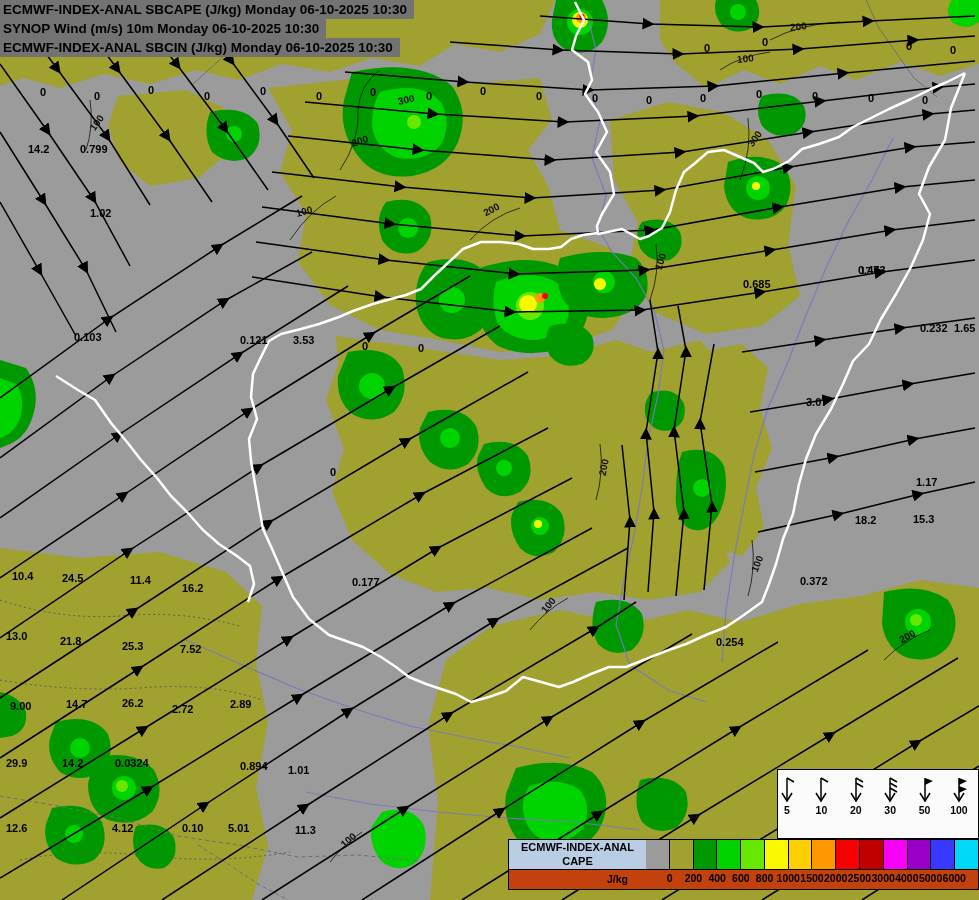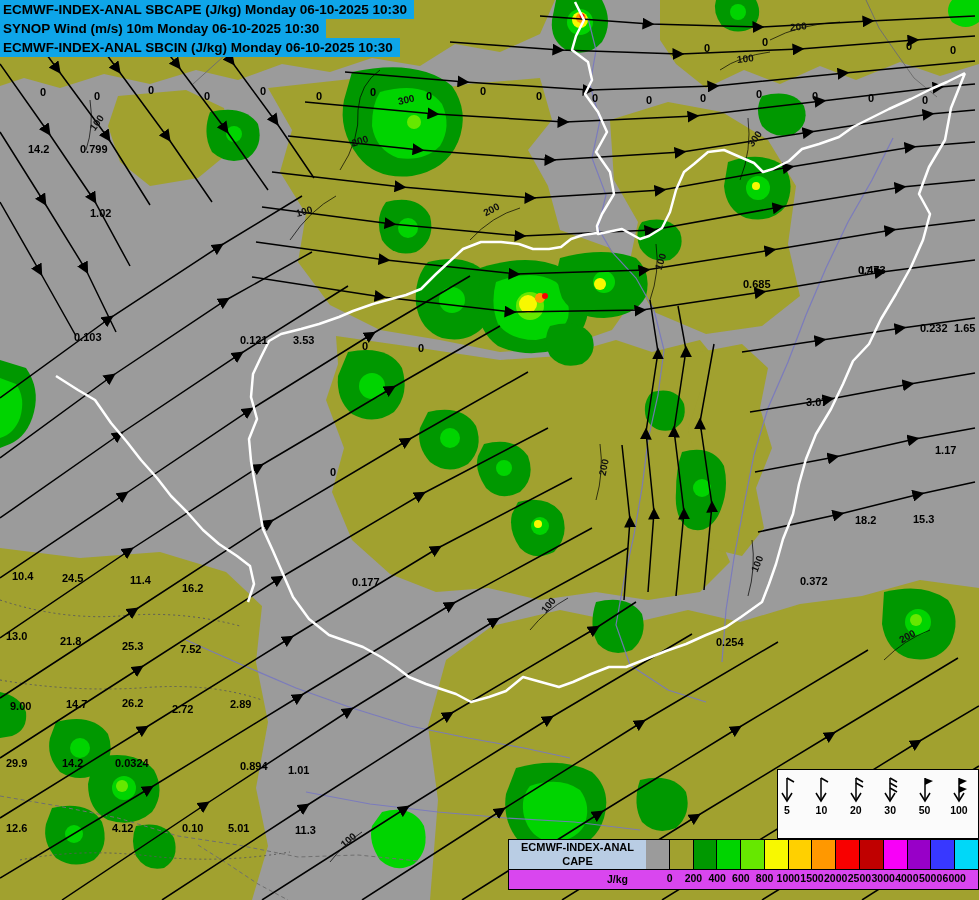--- a/index.html
+++ b/index.html
@@ -3,33 +3,33 @@
 <meta charset="utf-8">
 <style>
   html,body{margin:0;padding:0;background:#777;}
   .stage{position:relative;width:979px;height:900px;overflow:hidden;
          font-family:"Liberation Sans",sans-serif;background:#9b9b9b;}
   .map-svg{position:absolute;left:0;top:0;}
   .layer{position:absolute;left:0;top:0;width:979px;height:900px;pointer-events:none;}
   .sv{position:absolute;font-size:11px;font-weight:bold;color:#000;white-space:nowrap;}
   .cl{position:absolute;font-size:10px;font-weight:bold;color:#101010;white-space:nowrap;transform-origin:left center;}
   .title-block{position:absolute;left:0;top:0;}
-  .title-line{display:table;background:#0ea5e9;color:#000;font-size:13.5px;font-weight:bold;
+  .title-line{display:table;background:#737373;color:#000;font-size:13.5px;font-weight:bold;
               padding:2px 7px 2px 3px;white-space:nowrap;line-height:15px;}
   
   .wind-legend{position:absolute;left:777px;top:769px;width:202px;height:70px;background:#fbfbfb;
                border:1px solid #000;box-sizing:border-box;display:flex;}
   .wl-title{width:52px;padding:5px 0 0 7px;font-size:11.5px;font-weight:bold;line-height:1.3;color:#000;}
   .wl-arrows{flex:1;display:flex;justify-content:space-between;align-items:flex-start;padding:5px 10px 0 0;}
   .wl-col{display:flex;flex-direction:column;align-items:center;gap:1px;}
   .wl-num{font-size:10.5px;font-weight:bold;color:#000;}
   .wl-arrow line,.wl-arrow polyline{stroke:#000;stroke-width:1.5;fill:none;}
   .wl-arrow polygon{fill:#000;}
   
-  .cape-legend{position:absolute;left:508px;top:839px;width:471px;height:51px;background:#d946ef;
+  .cape-legend{position:absolute;left:508px;top:839px;width:471px;height:51px;background:#c2410c;
                border:1px solid #000;box-sizing:border-box;}
   .cl-label{position:absolute;left:0;top:0;width:137px;height:29px;border-right:1px solid #000;
             border-bottom:1px solid #000;display:flex;flex-direction:column;justify-content:center;
             align-items:center;font-size:11px;font-weight:bold;line-height:1.25;color:#000;}
   .cl-swatches{position:absolute;left:137px;top:0;right:0;height:29px;display:flex;border-bottom:1px solid #000;}
   .swatch{flex:1;border-left:1px solid #000;}
   .swatch:first-child{border-left:none;}
   .cl-unit{position:absolute;left:98px;top:33px;font-size:10.5px;font-weight:bold;color:#000;}
   .cl-ticks{position:absolute;left:137px;right:0;top:29px;bottom:0;}
   .tick{position:absolute;top:3px;transform:translateX(-50%);font-size:10.5px;font-weight:bold;color:#000;}
@@ -237,21 +237,21 @@
       <span class="sv" style="left: 90px; top: 207px;">1.02</span>
       <span class="sv" style="left: 74px; top: 331px;">0.103</span>
       <span class="sv" style="left: 240px; top: 334px;">0.121</span>
       <span class="sv" style="left: 293px; top: 334px;">3.53</span>
       <span class="sv" style="left: 858px; top: 264px;">0.473</span>
       <span class="sv" style="left: 860px; top: 264px; font-family: Liberation Serif, serif;">17.6</span>
       <span class="sv" style="left: 743px; top: 278px;">0.685</span>
       <span class="sv" style="left: 920px; top: 322px;">0.232</span>
       <span class="sv" style="left: 954px; top: 322px;">1.65</span>
       <span class="sv" style="left: 806px; top: 396px;">3.07</span>
-      <span class="sv" style="left: 916px; top: 444px; margin-left: 19px;">1.17</span>
+      <span class="sv" style="left: 916px; top: 476px;">1.17</span>
       <span class="sv" style="left: 855px; top: 514px;">18.2</span>
       <span class="sv" style="left: 913px; top: 513px;">15.3</span>
       <span class="sv" style="left: 800px; top: 575px;">0.372</span>
       <span class="sv" style="left: 716px; top: 636px;">0.254</span>
       <span class="sv" style="left: 12px; top: 570px;">10.4</span>
       <span class="sv" style="left: 62px; top: 572px; text-align: center;">24.5</span>
       <span class="sv" style="left: 130px; top: 574px;">11.4</span>
       <span class="sv" style="left: 182px; top: 582px;">16.2</span>
       <span class="sv" style="left: 352px; top: 576px;">0.177</span>
       <span class="sv" style="left: 6px; top: 630px;">13.0</span>

